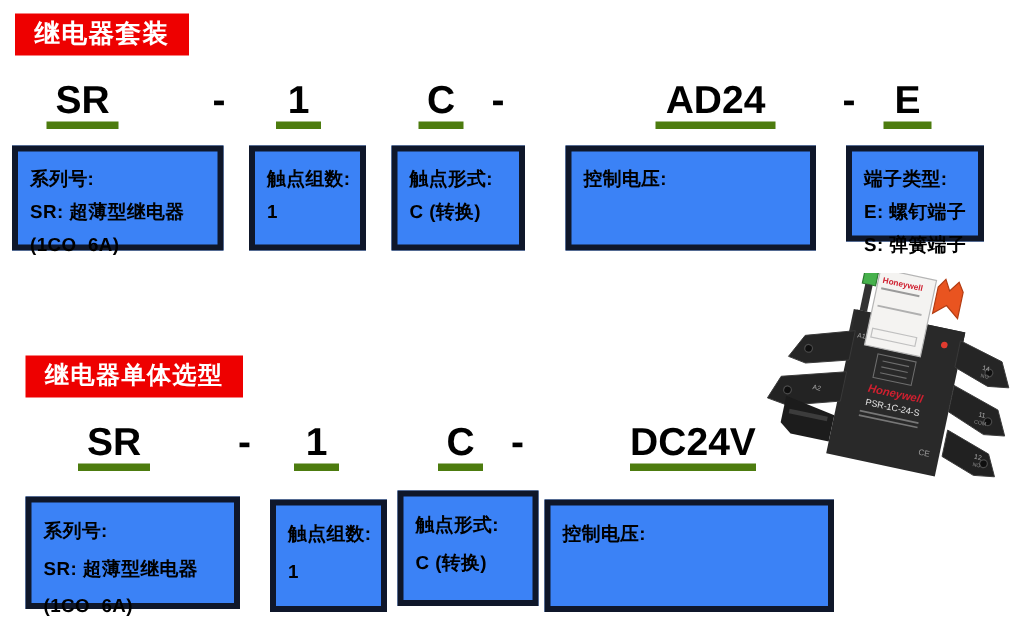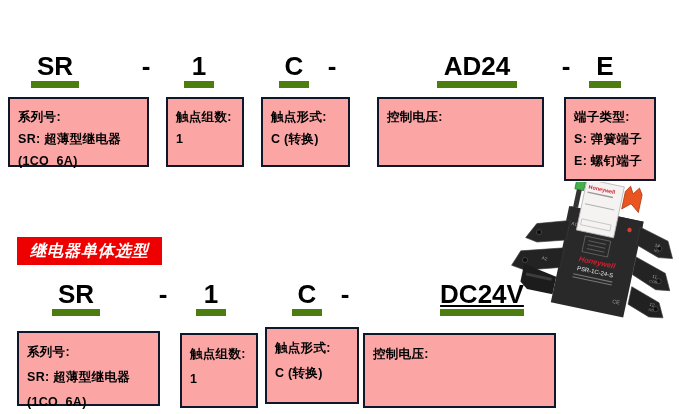--- a/index.html
+++ b/index.html
@@ -11,38 +11,39 @@
   }
   .banner {
     position:absolute; background:#ee0000; color:#ffffff;
     font-weight:bold; font-size:17px; line-height:28px; height:28px;
     padding:0 13px; letter-spacing:1px; white-space:nowrap;
   }
   .codepart {
     position:absolute; font-weight:bold; font-size:26px; line-height:28px;
     text-align:center; color:#000;
   }
-  .und { border-bottom:7px solid #4d7c0f; padding-bottom:1px; }
+  .und { border-bottom:5px solid #4d7c0f; padding-bottom:1px; }
   .rbox {
-    position:absolute; border:2px solid #0f172a; background:#fca5a5;
+    position:absolute; border:4px solid #0f172a; background:#3b82f6;
     padding:7px 8px 0 8px;
   }
   .rbox .bl {
     font-size:12.5px; font-weight:bold; line-height:22px; white-space:pre;
     letter-spacing:0.3px;
   }
   .row2 .bl { line-height:25px; }
   .indent { padding-left:58px; }
   #relay-photo { position:absolute; left:505px; top:182px; width:174px; height:140px; }
 </style>
 </head>
 <body>
 
 <div id="stage">
 
+  <div class="banner" style="left:10px; top:9px;">继电器套装</div>
 
   <div>
     <span class="codepart und" style="left:31px;  top:52px; width:48px;">SR</span>
     <span class="codepart" style="left:138px; top:52px; width:16px;">-</span>
     <span class="codepart und" style="left:184px; top:52px; width:30px;">1</span>
     <span class="codepart und" style="left:279px; top:52px; width:30px;">C</span>
     <span class="codepart" style="left:324px; top:52px; width:16px;">-</span>
     <span class="codepart und" style="left:437px; top:52px; width:80px;">AD24</span>
     <span class="codepart" style="left:558px; top:52px; width:16px;">-</span>
     <span class="codepart und" style="left:589px; top:52px; width:32px;">E</span>
@@ -61,24 +62,24 @@
 
   <div class="rbox" style="left:261px; top:97px; width:89px; height:70px;">
     <div class="bl">触点形式:</div>
     <div class="bl">C (转换)</div>
   </div>
 
   <div class="rbox" style="left:377px; top:97px; width:167px; height:70px;">
     <div class="bl">控制电压:</div>
   </div>
 
-  <div class="rbox" style="left:564px; top:97px; width:92px; height:84px;">
+  <div class="rbox" style="left:564px; top:97px; width:92px; height:64px;">
     <div class="bl">端子类型:</div>
+    <div class="bl">E: 螺钉端子</div>
     <div class="bl">S: 弹簧端子</div>
-    <div class="bl">E: 螺钉端子</div>
   </div>
 
   <svg id="relay-photo" viewBox="0 0 174 140">
     <g transform="translate(2,-4) rotate(12 87 70)">
 
       <rect x="54" y="34" width="76" height="22" fill="#2d2d2d"></rect>
 
       <polygon points="56,34 130,34 130,132 56,132" fill="#292929"></polygon>
 
       <polygon points="58,48 26,58 18,74 30,76 58,68" fill="#252525" stroke="#3a3a3a" stroke-width="0.6"></polygon>
@@ -124,29 +125,29 @@
       <text x="146" y="56" font-size="4.5" fill="#aaaaaa">14</text>
       <text x="146" y="61" font-size="3.6" fill="#8a8a8a">NO</text>
       <text x="150" y="87" font-size="4.5" fill="#aaaaaa">11</text>
       <text x="148" y="92" font-size="3.6" fill="#8a8a8a">COM</text>
       <text x="153" y="115" font-size="4.5" fill="#aaaaaa">12</text>
       <text x="153" y="120" font-size="3.6" fill="#8a8a8a">NO</text>
       <text x="116" y="120" font-size="5.5" fill="#9a9a9a">CE</text>
     </g>
   </svg>
 
-  <div class="banner" style="left:17px; top:237px; font-size:16px;font-style:italic;">继电器单体选型</div>
+  <div class="banner" style="left:17px; top:237px; font-size:16px;">继电器单体选型</div>
 
   <div>
     <span class="codepart und" style="left:52px;  top:280px; width:48px;">SR</span>
     <span class="codepart" style="left:155px; top:280px; width:16px;">-</span>
     <span class="codepart und" style="left:196px; top:280px; width:30px;">1</span>
     <span class="codepart und" style="left:292px; top:280px; width:30px;">C</span>
     <span class="codepart" style="left:337px; top:280px; width:16px;">-</span>
-    <span class="codepart und" style="left:440px; top:280px; width:84px;text-decoration:underline;">DC24V</span>
+    <span class="codepart und" style="left:420px; top:280px; width:84px;">DC24V</span>
   </div>
 
   <div class="rbox row2" style="left:17px; top:331px; width:143px; height:75px;">
     <div class="bl">系列号:</div>
     <div class="bl">SR: 超薄型继电器</div>
     <div class="bl">(1CO  6A)</div>
   </div>
 
   <div class="rbox row2" style="left:180px; top:333px; width:78px; height:75px;">
     <div class="bl">触点组数:</div>

